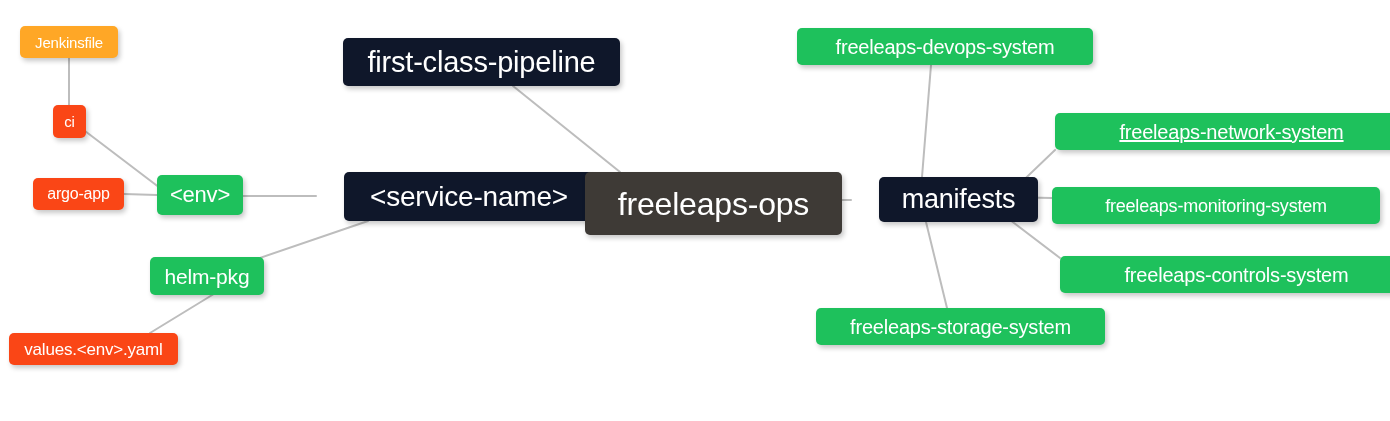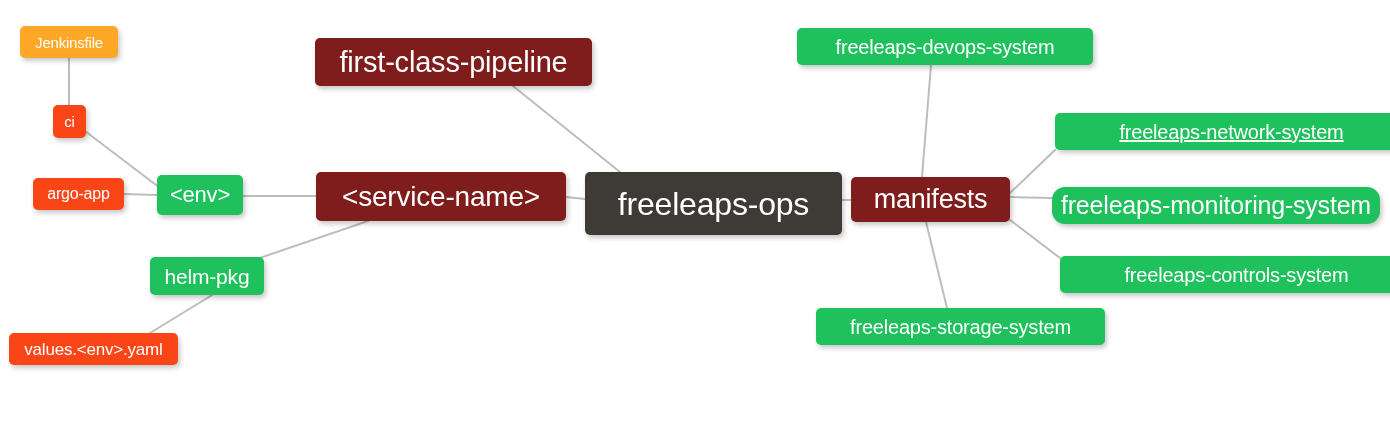--- a/index.html
+++ b/index.html
@@ -34,21 +34,21 @@
     justify-content: center;
     border-radius: 5px;
     color: #ffffff;
     white-space: nowrap;
     line-height: 1;
     box-shadow: 2px 3px 5px rgba(0,0,0,0.22);
     padding: 0 10px;
     letter-spacing: -0.2px;
   }
   .n-root   { background: #3E3A36; text-align: center; }
-  .n-blue   { background: #7f1d1d; }
+  .n-blue   { background: #0f172a; margin-left: 28px; }
   .n-green  { background: #1EC15C; }
   .n-orange { background: #FFA726; }
   .n-red    { background: #FA4616; }
 </style>
 </head>
 <body>
 
 <div id="canvas">
   <svg id="edges" viewBox="0 0 1390 421">
       <line x1="69" y1="58" x2="69" y2="105" stroke="#bdbdbd" stroke-width="2" stroke-linecap="round"></line>
@@ -72,17 +72,17 @@
       <div class="node n-red" style="left: 33px; top: 178px; width: 91px; height: 32px; font-size: 16px;">argo-app</div>
       <div class="node n-red" style="left: 9px; top: 333px; width: 169px; height: 32px; font-size: 17px;">values.&lt;env&gt;.yaml</div>
       <div class="node n-green" style="left: 157px; top: 175px; width: 86px; height: 40px; font-size: 22px;">&lt;env&gt;</div>
       <div class="node n-green" style="left: 150px; top: 257px; width: 114px; height: 38px; font-size: 21px;">helm-pkg</div>
       <div class="node n-blue" style="left: 315px; top: 38px; width: 277px; height: 48px; font-size: 29px;">first-class-pipeline</div>
       <div class="node n-blue" style="left: 316px; top: 172px; width: 250px; height: 49px; font-size: 28px;">&lt;service-name&gt;</div>
       <div class="node n-root" style="left: 585px; top: 172px; width: 257px; height: 63px; font-size: 32px;">freeleaps-ops</div>
       <div class="node n-blue" style="left: 851px; top: 177px; width: 159px; height: 45px; font-size: 27px; text-align: center;">manifests</div>
       <div class="node n-green" style="left: 797px; top: 28px; width: 296px; height: 37px; font-size: 20px;">freeleaps-devops-system</div>
       <div class="node n-green" style="left: 1055px; top: 113px; width: 353px; height: 37px; font-size: 20px; text-decoration: underline;">freeleaps-network-system</div>
-      <div class="node n-green" style="left: 1052px; top: 187px; width: 328px; height: 37px; font-size: 25px; border-radius: 13px;">freeleaps-monitoring-system</div>
+      <div class="node n-green" style="left: 1052px; top: 187px; width: 328px; height: 37px; font-size: 18px;">freeleaps-monitoring-system</div>
       <div class="node n-green" style="left: 1060px; top: 256px; width: 353px; height: 37px; font-size: 20px;">freeleaps-controls-system</div>
       <div class="node n-green" style="left: 816px; top: 308px; width: 289px; height: 37px; font-size: 20px;">freeleaps-storage-system</div>
     </div>
 </div>
 
 </body></html>

